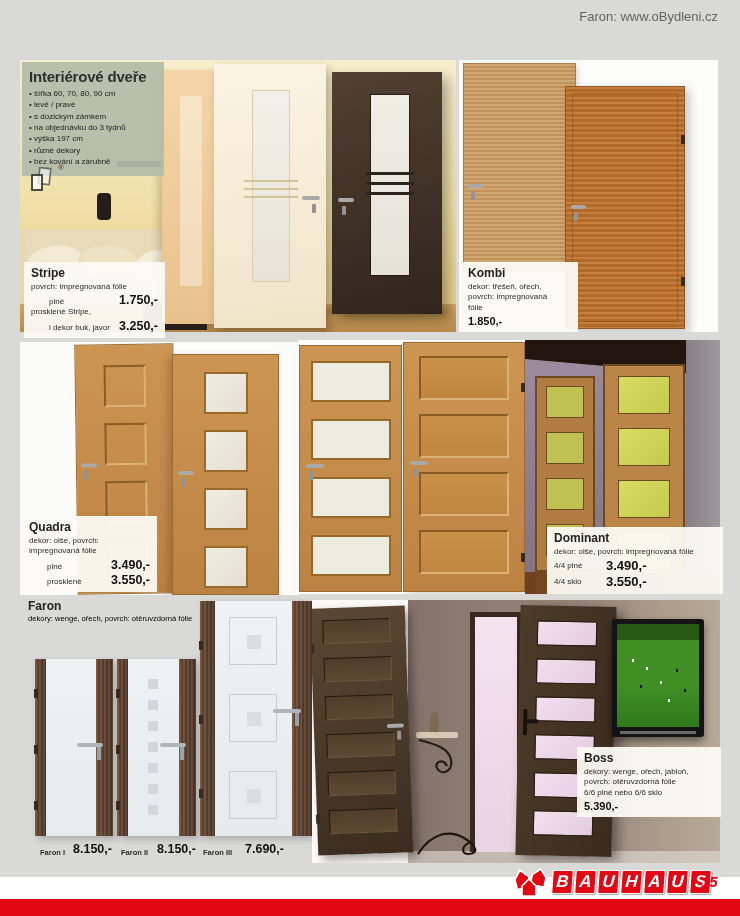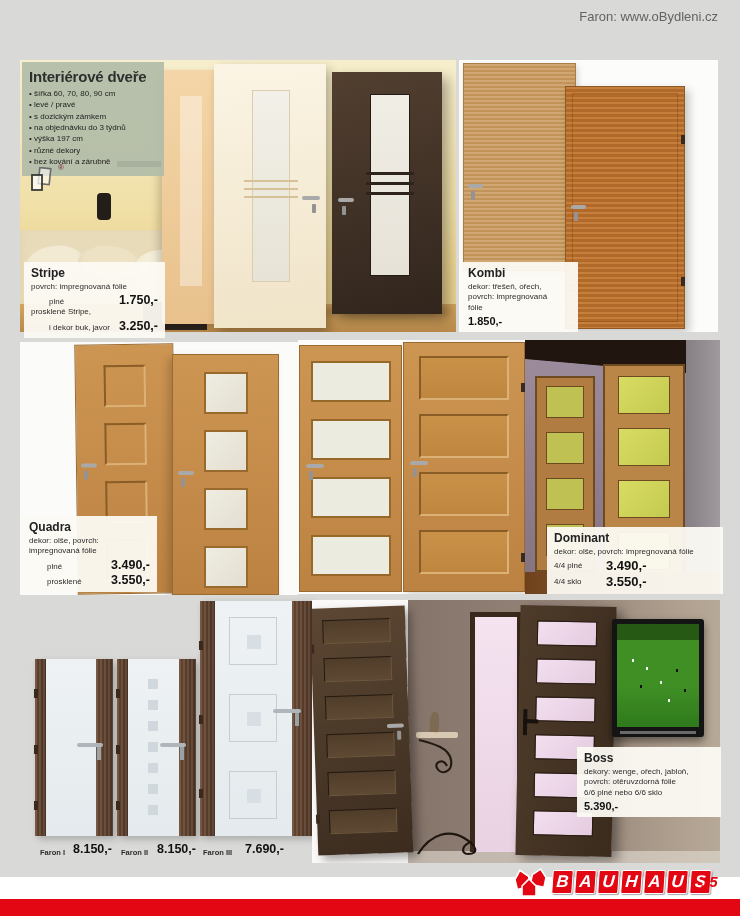--- a/index.html
+++ b/index.html
@@ -286,20 +286,24 @@
         <div class="ipane ipane-b" style="top:10px"></div>
         <div class="ipane ipane-b" style="top:62px"></div>
         <div class="ipane ipane-b" style="top:114px"></div>
         <div class="ipane ipane-b" style="top:166px"></div>
       </div>
       <div class="iwall-right"></div>
       <div class="ifloor"></div>
     </div>
   </div>
 
+  <div id="faron-head">
+    <div class="pname">Faron</div>
+    <div class="pdesc">dekory: wenge, ořech, povrch: otěruvzdorná fólie</div>
+  </div>
 
   <div class="faron-door" style="left:35px; top:659px; width:78px; height:177px;">
     <div class="wstrip" style="left:0; width:11px;"></div>
     <div class="wstrip" style="right:0; width:17px;"></div>
     <div class="fhinge" style="top:30px"></div>
     <div class="fhinge" style="top:86px"></div>
     <div class="fhinge" style="top:142px"></div>
     <div class="faron-handle" style="right:10px; top:84px; width:26px;"></div>
     <div class="fplate" style="right:12px; top:88px;"></div>
   </div>

